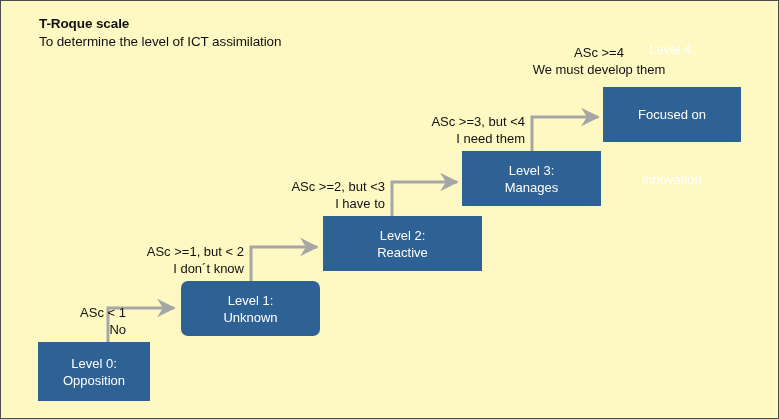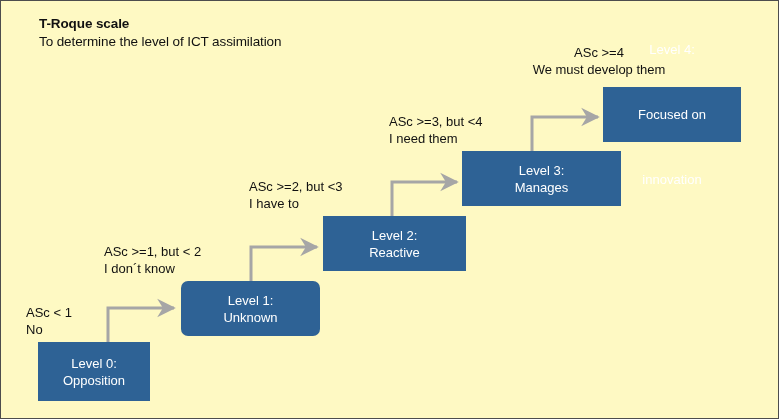--- a/index.html
+++ b/index.html
@@ -50,20 +50,21 @@
     line-height: 17px;
     box-sizing: border-box;
   }
   .level-box .bl { display: block; }
   .edge-label {
     position: absolute;
     color: #111111;
     font-size: 13px;
     line-height: 17px;
     white-space: nowrap;
+    text-align: right;
   }
   .edge-label.centered { text-align: center; }
   .edge-label .bl { display: block; }
   svg.arrows {
     position: absolute;
     left: 0;
     top: 0;
     width: 779px;
     height: 419px;
     pointer-events: none;
@@ -94,26 +95,26 @@
   <div class="level-box" style="left:37px; top:341px; width:112px; height:59px;">
     <span class="bl">Level 0:</span>
     <span class="bl">Opposition</span>
   </div>
 
   <div class="level-box" style="left:180px; top:280px; width:139px; height:55px;border-radius:7px;">
     <span class="bl">Level 1:</span>
     <span class="bl">Unknown</span>
   </div>
 
-  <div class="level-box" style="left:322px; top:215px; width:143px; height:55px;">
+  <div class="level-box" style="left:322px; top:215px; width:159px; height:55px;">
     <span class="bl">Level 2:</span>
     <span class="bl">Reactive</span>
   </div>
 
-  <div class="level-box" style="left:461px; top:150px; width:159px; height:55px;">
+  <div class="level-box" style="left:461px; top:150px; width:139px; height:55px;">
     <span class="bl">Level 3:</span>
     <span class="bl">Manages</span>
   </div>
 
   <div class="level-box" style="left:602px; top:86px; width:138px; height:55px;gap:48px;">
     <span class="bl">Level 4:</span>
     <span class="bl">Focused on</span>
     <span class="bl">innovation</span>
   </div>
 

